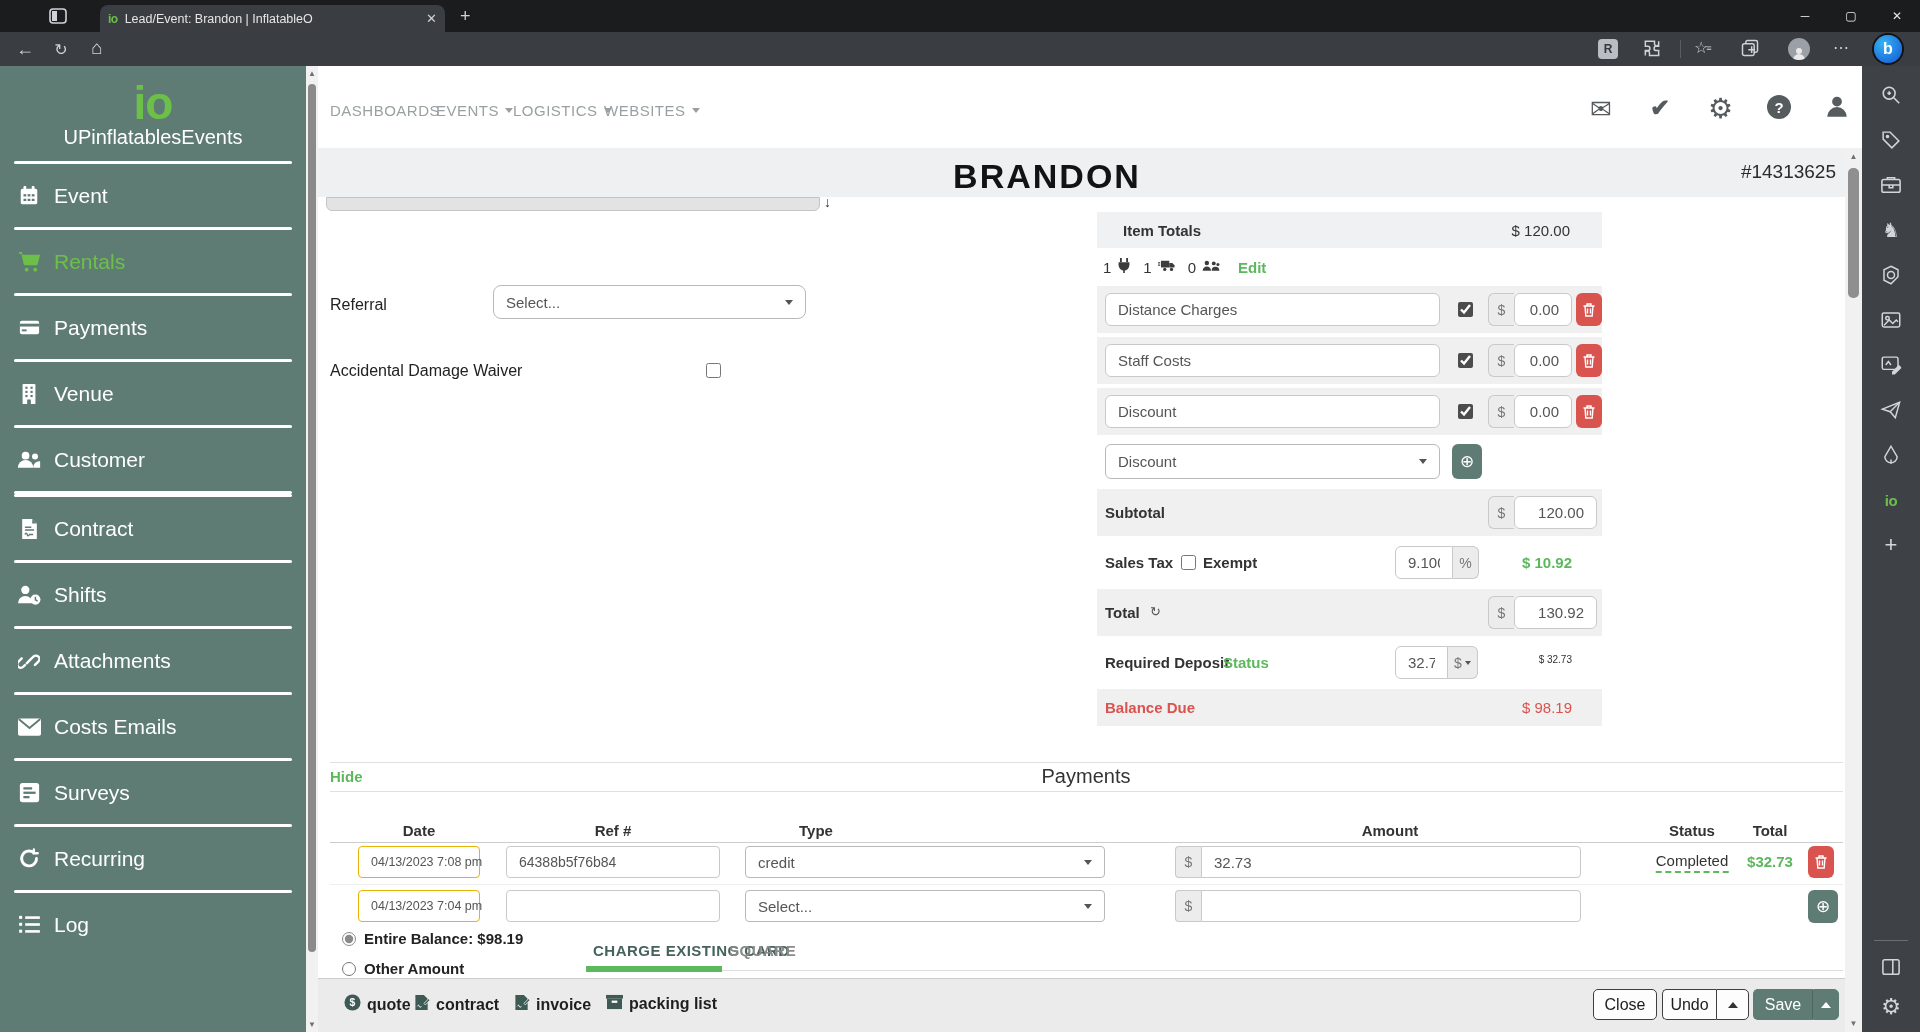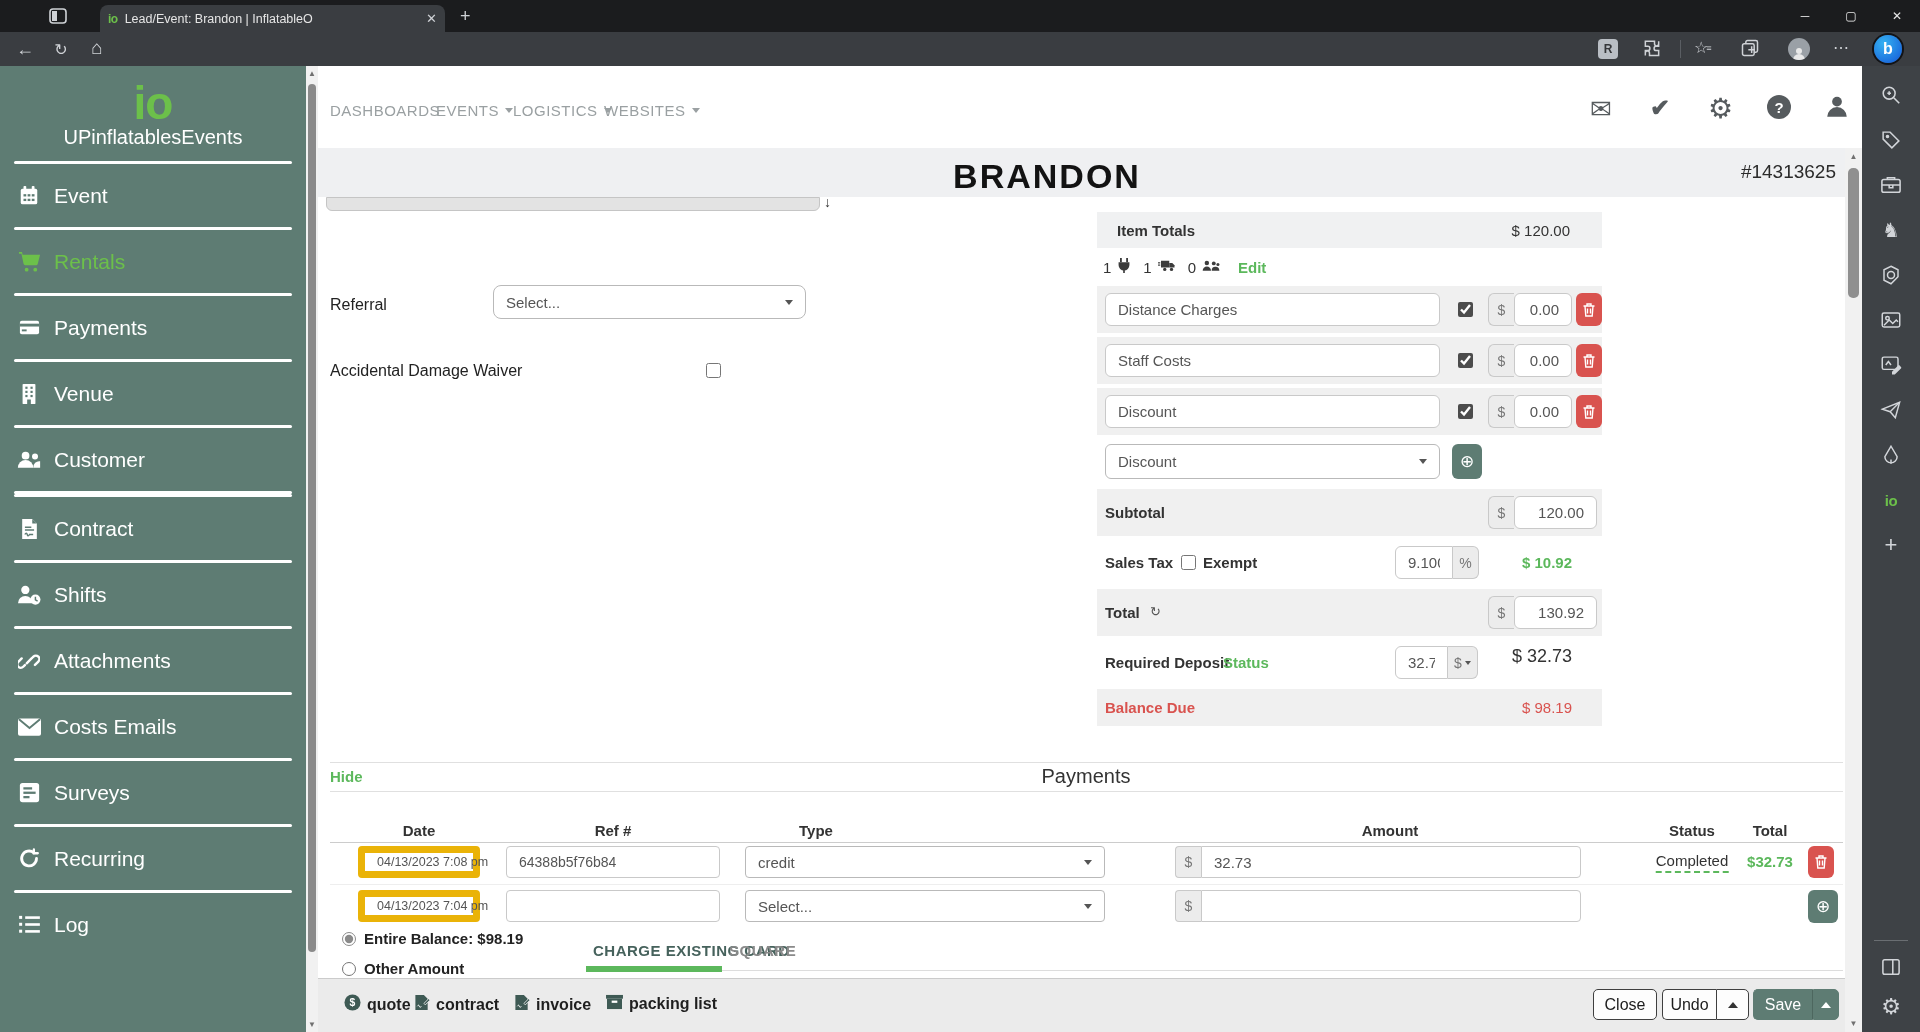--- a/index.html
+++ b/index.html
@@ -60,21 +60,21 @@
     border-radius:6px 0 0 6px;box-sizing:border-box;display:flex;align-items:center;justify-content:center;color:#777;font-size:14px;}
   .money-in{position:absolute;height:33px;border-radius:0 6px 6px 0;text-align:right;padding:0 8px;}
   .trash{position:absolute;width:26px;height:33px;background:#d9534f;border-radius:6px;display:flex;align-items:center;justify-content:center;}
   .green{color:#5cb85c;}
   .glink{color:#5cb85c;font-weight:bold;font-size:15px;}
   .red{color:#d9534f;}
   .addbtn{background:#5e7c73;border-radius:6px;color:#fff;display:flex;align-items:center;justify-content:center;font-size:17px;}
   
   .hr{position:absolute;height:1px;background:#e0e0e0;}
   .ph{position:absolute;font-size:15px;font-weight:bold;color:#333;transform:translateX(-50%);}
-  .dateinp{position:absolute;height:32px;border:7px solid #eab308;border-radius:4px;display:flex;align-items:center;
+  .dateinp{position:absolute;height:32px;border:1px solid #eab308;border-radius:4px;display:flex;align-items:center;
     gap:5px;padding:0 7px;box-sizing:border-box;font-size:12.5px;color:#555;background:#fff;white-space:nowrap;}
   .dashed{border-bottom:2px dashed #5cb85c;padding-bottom:2px;}
   .tabbtn{font-size:15px;font-weight:bold;letter-spacing:0.5px;}
   
   #footbar{left:0;top:912px;width:1544px;height:54px;background:#ebebeb;border-top:1px solid #cbcbcb;box-sizing:border-box;}
   .flink{display:flex;align-items:center;gap:6px;font-size:16px;color:#1f1f1f;font-weight:600;}
   .btn{height:31px;border:1.5px solid #3f3f3f;border-radius:5px;background:#fdfdfd;color:#1c1c1c;
     font-size:16px;display:flex;align-items:center;justify-content:center;box-sizing:border-box;}
   .btn.grp{border-radius:5px 0 0 5px;border-right:none;}
   .btn.cap{border-radius:0 5px 5px 0;width:33px;}
@@ -379,21 +379,21 @@
   <label class="frm abs" style="left:12px;top:230px;">Referral</label>
   <div class="sel abs" style="left:175px;top:219px;width:313px;height:34px;">
     <span>Select...</span>
       <span class="caret dark"></span>
   </div>
   <label class="frm abs" style="left:12px;top:296px;">Accidental Damage Waiver</label>
   <input type="checkbox" class="abs" style="left: 388px; top: 297px;">
 
   <div id="itpanel" class="abs">
     <div class="it-row stripe" style="height:36px;display:flex;align-items:center;background:#f0f1f2;">
-      <span class="it-label" style="padding-left:20px;">Item Totals</span>
+      <span class="it-label" style="padding-left:12px;margin-left:14px;">Item Totals</span>
       <span style="margin-left:auto;padding-right:32px;font-size:15px;color:#333;">$ 120.00</span>
     </div>
 
     <div class="it-row" style="height:38px;display:flex;align-items:center;gap:6px;padding-left:6px;font-size:15px;color:#333;">
       <span>1</span>
       <span><svg width="14" height="15" viewBox="0 0 16 18" fill="#3c3c3c">
             <rect x="3.2" y="0" width="2.2" height="5"></rect>
             <rect x="10.6" y="0" width="2.2" height="5"></rect>
             <path d="M1.5 5h13v3.5a6.5 6.5 0 0 1-13 0z"></path>
             <rect x="7" y="13" width="2" height="5"></rect>
@@ -487,21 +487,21 @@
     </div>
 
     <div class="it-row" style="height:53px;">
       <span class="it-label abs" style="left:8px;top:18px;">Required Deposit</span>
       <span class="glink abs" style="left:126px;top:18px;">Status</span>
       <input class="txt abs" style="left: 298px; top: 10px; width: 53px; height: 33px; text-align: right; border-radius: 6px 0px 0px 6px;" value="32.73">
       <span class="money-pre" style="left:351px;top:10px;width:30px;border-left:none;border-right:1px solid #c9c9c9;border-radius:0 6px 6px 0;gap:3px;">
           <span>$</span>
           <span class="caret dark" style="border-left-width:3px;border-right-width:3px;border-top-width:4px;"></span>
         </span>
-      <span class="abs" style="right:30px;top:10px;font-size:18px;color:#333;text-align:right;">$ 32.73</span>
+      <span class="abs" style="right:30px;top:18px;font-size:10px;color:#333;text-align:right;">$ 32.73</span>
     </div>
 
     <div class="it-row stripe" style="height:37px;">
       <span class="it-label abs red" style="left:8px;top:10px;">Balance Due</span>
       <span class="abs red" style="right:30px;top:10px;font-size:15px;">$ 98.19</span>
     </div>
   </div>
 
   <div class="hr" style="left:12px;top:696px;width:1513px;"></div>
   <span class="glink abs" style="left:12px;top:702px;">Hide</span>

